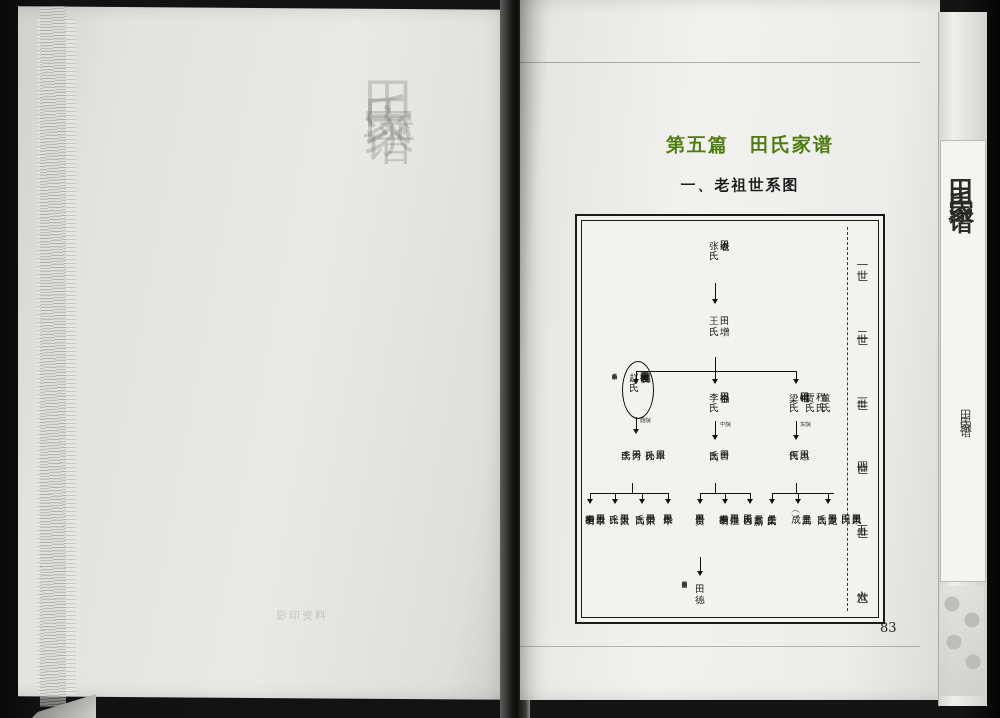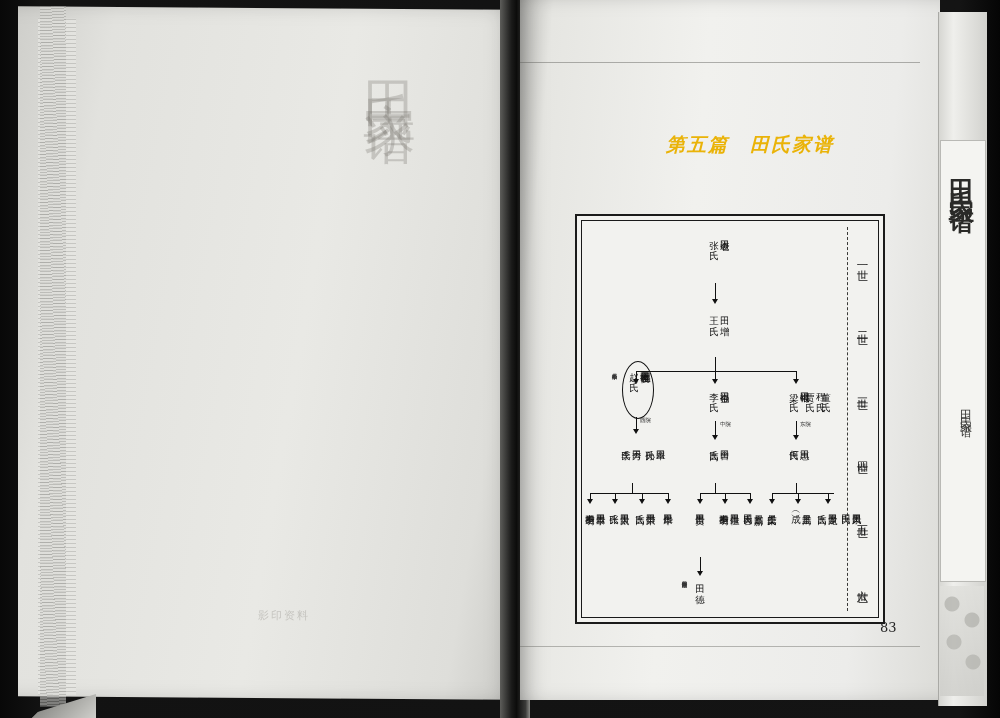--- a/index.html
+++ b/index.html
@@ -72,21 +72,21 @@
     font-family: "DejaVu Serif", "Liberation Serif", serif;
     font-size: 52px;
     line-height: 1.35;
     writing-mode: vertical-rl;
     letter-spacing: 10px;
     text-align: left;
     user-select: none;
   }
   .left-ghost-small {
     position: absolute;
-    left: 258px;
+    left: 276px;
     top: 608px;
     color: rgba(120,115,110,.30);
     font-family: "DejaVu Serif", "Liberation Serif", serif;
     font-size: 11px;
     letter-spacing: 2px;
   }
   .left-corner {
     position: absolute;
     left: 18px;
     bottom: 0px;
@@ -194,22 +194,21 @@
   .doc-title {
     position: absolute;
     left: 600px;
     top: 132px;
     width: 300px;
     text-align: center;
     font-family: "DejaVu Serif", "Liberation Serif", serif;
     font-size: 19px;
     font-weight: bold;
     letter-spacing: 2px;
-    color: #eab308;
-    font-style: italic;
+    color: #4d7c0f;
   }
   .doc-subtitle {
     position: absolute;
     left: 600px;
     top: 176px;
     width: 280px;
     text-align: center;
     font-family: "DejaVu Serif", "Liberation Serif", serif;
     font-size: 15px;
     font-weight: bold;
@@ -342,20 +341,21 @@
   <div class="left-ghost-small">影印资料</div>
   <div class="left-corner"></div>
 
   <div class="gutter"></div>
 
   <div class="right-page"></div>
   <div class="right-rule-top"></div>
   <div class="right-rule-bottom"></div>
 
   <div class="doc-title">第五篇　田氏家谱</div>
+  <div class="doc-subtitle">一、老祖世系图</div>
   <div class="page-number">83</div>
 
   <div class="chart-frame">
     <div class="chart-inner">
 
       <div class="gen-sep"></div>
       <div class="gen-col">
         <div class="gen-item">一世</div>
         <div class="gen-item">二世</div>
         <div class="gen-item">三世</div>

